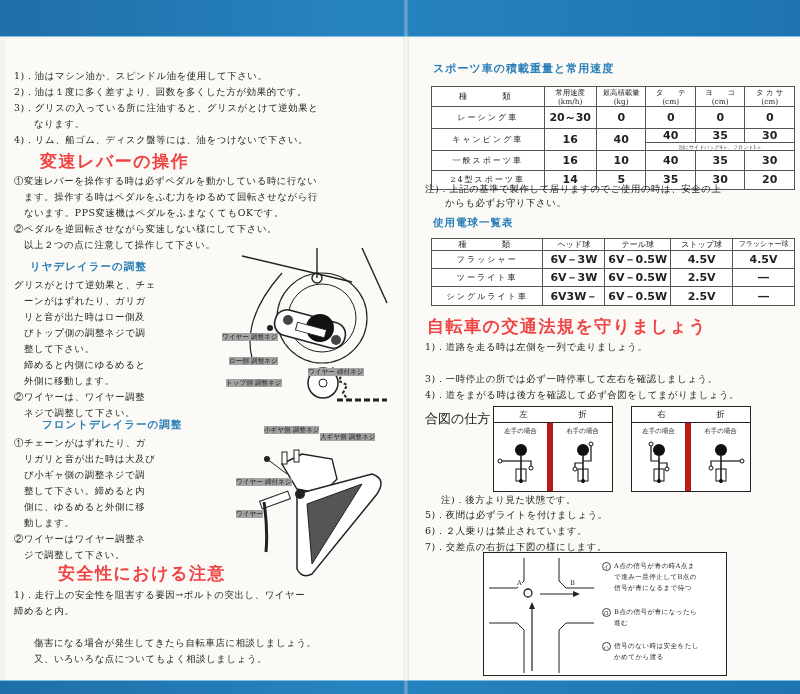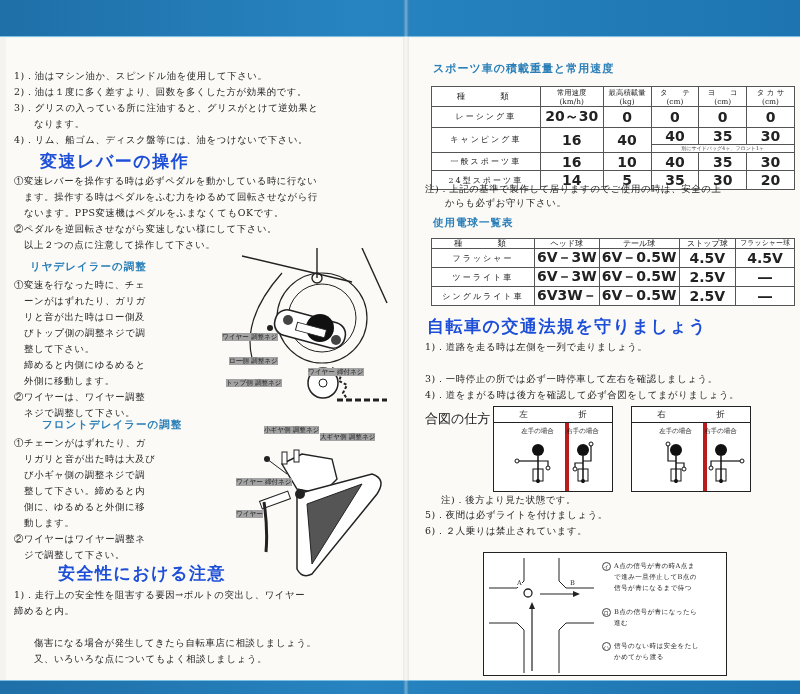--- a/index.html
+++ b/index.html
@@ -9,35 +9,35 @@
     .band { position: absolute; left: 0; width: 800px; background: linear-gradient(90deg, #1f6fa8 0%, #2784c0 45%, #1d74b0 100%); }
     .band.top { top: 0; height: 37px; border-bottom: 1px solid #7ec0e4; }
     .band.bottom { top: 680px; height: 14px; border-top: 1px solid #7ec0e4; }
     .spine { position: absolute; left: 403px; top: 0; width: 6px; height: 694px; background: linear-gradient(90deg, rgba(0,0,0,0.04), rgba(255,255,255,0.35), rgba(0,0,0,0.05)); }
 
     .page { position: absolute; top: 38px; height: 642px; background: #fbfaf7; }
     .page.left { left: 6px; width: 397px; }
     .page.right { left: 409px; width: 391px; }
 
     .line { position: absolute; font-size: 9.4px; line-height: 14px; white-space: nowrap; letter-spacing: 0.6px; color: #222; }
-    .h-big { position: absolute; font-family: "DejaVu Sans", sans-serif; font-weight: bold; color: #1d4ed8; font-size: 17px; letter-spacing: 1.5px; white-space: nowrap; }
+    .h-big { position: absolute; font-family: "DejaVu Sans", sans-serif; font-weight: bold; color: #ef4444; font-size: 17px; letter-spacing: 1.5px; white-space: nowrap; }
     .h-sm { position: absolute; font-family: "DejaVu Sans", sans-serif; font-weight: bold; color: #2a7fb8; font-size: 10.5px; letter-spacing: 1px; white-space: nowrap; }
 
     table.spec { position: absolute; border-collapse: collapse; border: 1.5px solid #222; font-size: 8.6px; background: #fff; }
     table.spec td, table.spec th { border: 1px solid #555; text-align: center; font-weight: normal; padding: 0 2px; white-space: nowrap; }
     table.spec th { font-size: 7.4px; line-height: 9px; margin-top: 16px; }
     table.spec td.name { letter-spacing: 2px; font-size: 8px; }
-    table.spec td.num { font-family: "DejaVu Sans", sans-serif; font-weight: bold; font-size: 14px; }
+    table.spec td.num { font-family: "DejaVu Sans", sans-serif; font-weight: bold; font-size: 11px; }
     .tiny { font-size: 5px; letter-spacing: 0; color: #444; }
 
     .signal-label { position: absolute; font-size: 13px; white-space: nowrap; }
     .signal-box { position: absolute; border: 1.2px solid #222; background: #fff; }
     .signal-box .hdr { position: absolute; left: 0; top: 0; width: 100%; height: 16px; border-bottom: 1px solid #222; font-size: 8.5px; display: flex; justify-content: space-around; align-items: center; }
     .signal-box .half { position: absolute; top: 16px; bottom: 0; width: 50%; }
-    .signal-box .half.l { left: 16px; border-right: 4px solid #b91c1c; }
+    .signal-box .half.l { left: 0; border-right: 6px solid #b91c1c; }
     .signal-box .half.r { left: 50%; }
     .signal-box .cap { position: absolute; top: 4px; width: 100%; text-align: center; font-size: 6.5px; }
     .signal-box svg { position: absolute; left: 50%; top: 18px; transform: translateX(-50%); }
 
     .cross { position: absolute; border: 1.2px solid #222; background: #fff; }
     .cross .note { position: absolute; left: 118px; font-size: 6.6px; line-height: 11px; white-space: nowrap; letter-spacing: 0.4px; }
     .cross .note .mk { display: inline-block; width: 9px; height: 9px; border: 1px solid #444; border-radius: 50%; font-size: 5.5px; line-height: 8px; text-align: center; margin-right: 3px; vertical-align: middle; }
     .diagram { position: absolute; }
     .dlabel { position: absolute; font-size: 6.6px; line-height: 8px; white-space: nowrap; background: #a3a3a3; }
   </style>
@@ -58,21 +58,21 @@
 
   <div class="h-big" style="left:34px;top:112px">変速レバーの操作</div>
   <div class="line" style="left:8px;top:136px">①変速レバーを操作する時は必ずペダルを動かしている時に行ない</div>
   <div class="line" style="left:8px;top:152px">　ます。操作する時はペダルをふむ力をゆるめて回転させながら行</div>
   <div class="line" style="left:8px;top:168px">　ないます。PPS変速機はペダルをふまなくてもOKです。</div>
   <div class="line" style="left:8px;top:184px">②ペダルを逆回転させながら変速しない様にして下さい。</div>
   <div class="line" style="left:8px;top:200px">　以上２つの点に注意して操作して下さい。</div>
 
   <div class="h-sm" style="left:24px;top:222px">リヤデレイラーの調整</div>
   <div>
-    <div class="line" style="left:8px;top:240px">①変速を行なった時に、チェ</div>
+    <div class="line" style="left:8px;top:240px">グリスがとけて逆効果と、チェ</div>
     <div class="line" style="left:8px;top:256px">　ーンがはずれたり、ガリガ</div>
     <div class="line" style="left:8px;top:272px">　リと音が出た時はロー側及</div>
     <div class="line" style="left:8px;top:288px">　びトップ側の調整ネジで調</div>
     <div class="line" style="left:8px;top:304px">　整して下さい。</div>
     <div class="line" style="left:8px;top:320px">　締めると内側にゆるめると</div>
     <div class="line" style="left:8px;top:336px">　外側に移動します。</div>
     <div class="line" style="left:8px;top:352px">②ワイヤーは、ワイヤー調整</div>
     <div class="line" style="left:8px;top:368px">　ネジで調整して下さい。</div>
   </div>
 
@@ -305,20 +305,21 @@
         <circle cx="15" cy="27" r="2" fill="#fff" stroke="#111"></circle>
         <rect x="20" y="28" width="10" height="12" fill="none" stroke="#111"></rect>
         <circle cx="25" cy="40" r="2" fill="#111"></circle>
       </svg>
     </div>
   </div>
 
   <div class="line" style="left:32px;top:455px">注)．後方より見た状態です。</div>
   <div class="line" style="left:16px;top:470px">5)．夜間は必ずライトを付けましょう。</div>
   <div class="line" style="left:16px;top:486px">6)．２人乗りは禁止されています。</div>
+  <div class="line" style="left:16px;top:502px">7)．交差点の右折は下図の様にします。</div>
 
   <div class="cross" style="left:74px;top:514px;width:244px;height:124px">
     <svg width="120" height="122" style="position:absolute;left:0;top:0">
       <path d="M5 35 H33 L40 28 V5" fill="none" stroke="#222" stroke-width="1"></path>
       <path d="M75 5 V28 L82 35 H110" fill="none" stroke="#222" stroke-width="1"></path>
       <path d="M5 70 H33 L40 77 V120" fill="none" stroke="#222" stroke-width="1"></path>
       <path d="M110 70 H82 L75 77 V120" fill="none" stroke="#222" stroke-width="1"></path>
       <circle cx="44" cy="40" r="4" fill="#fff" stroke="#222" stroke-width="1.3"></circle>
       <line x1="48" y1="118" x2="48" y2="52" stroke="#222" stroke-width="1.2"></line>
       <path d="M45 56 L48 49 L51 56 Z" fill="#222"></path>

